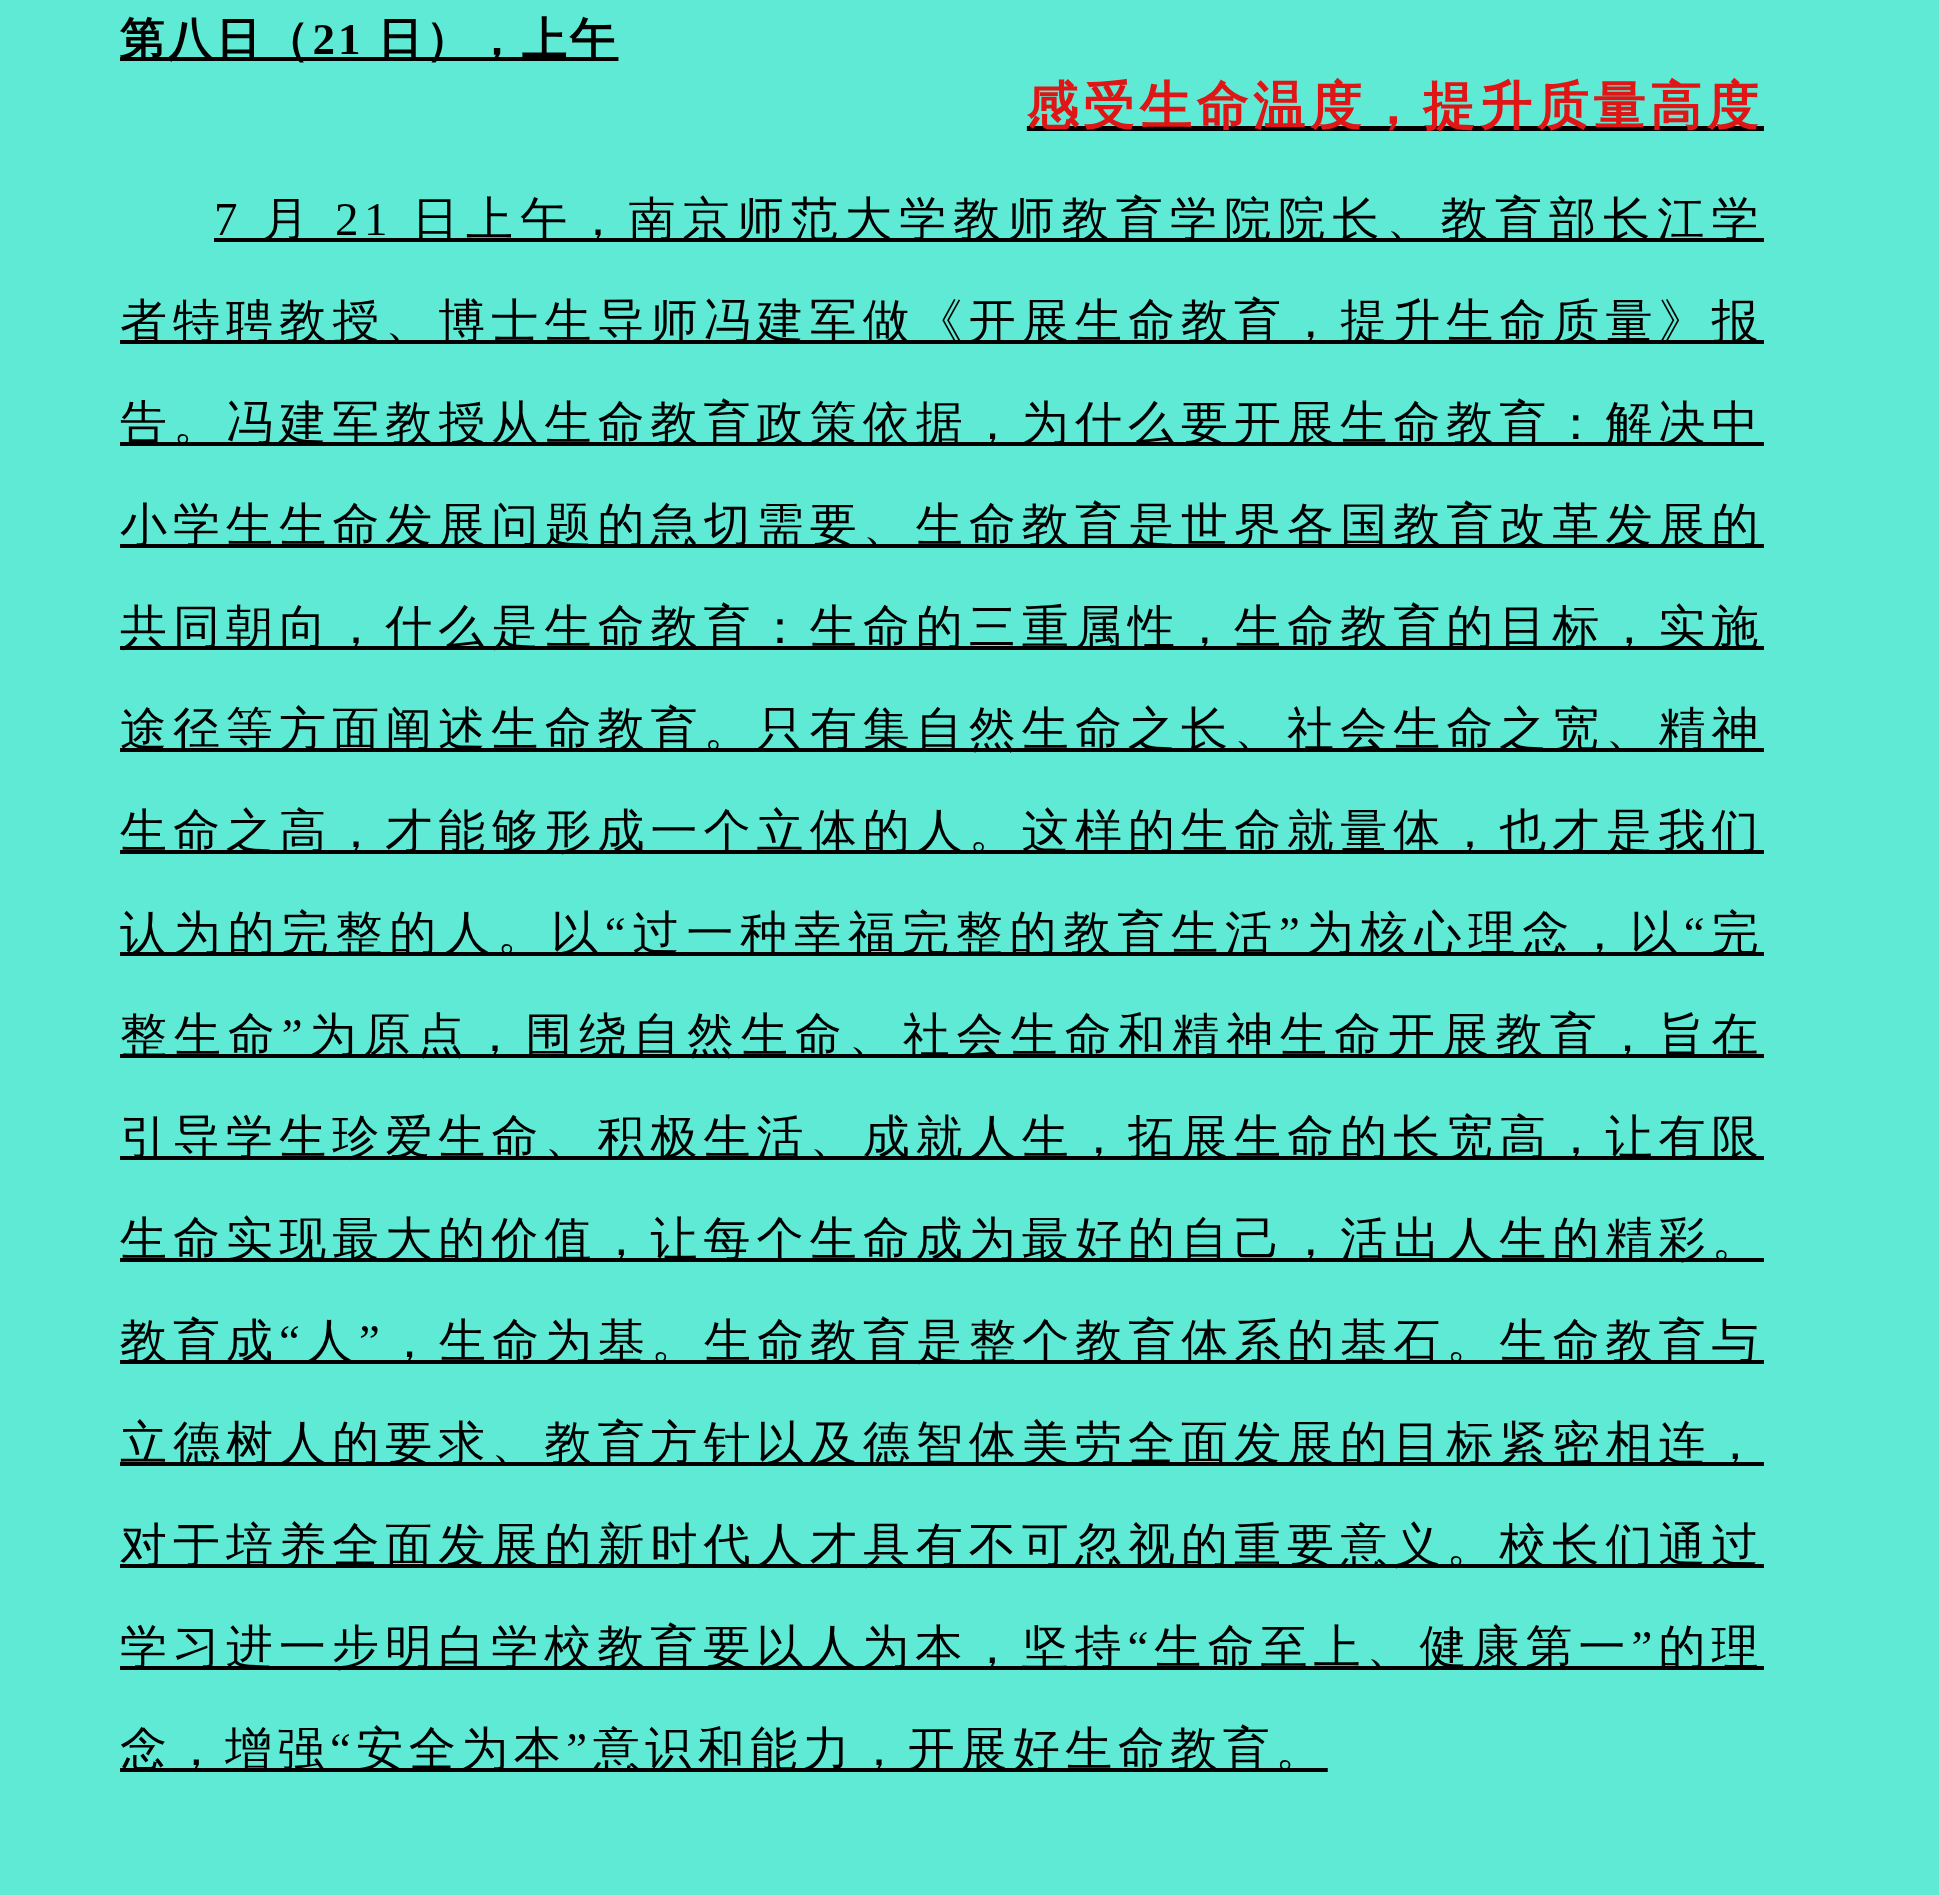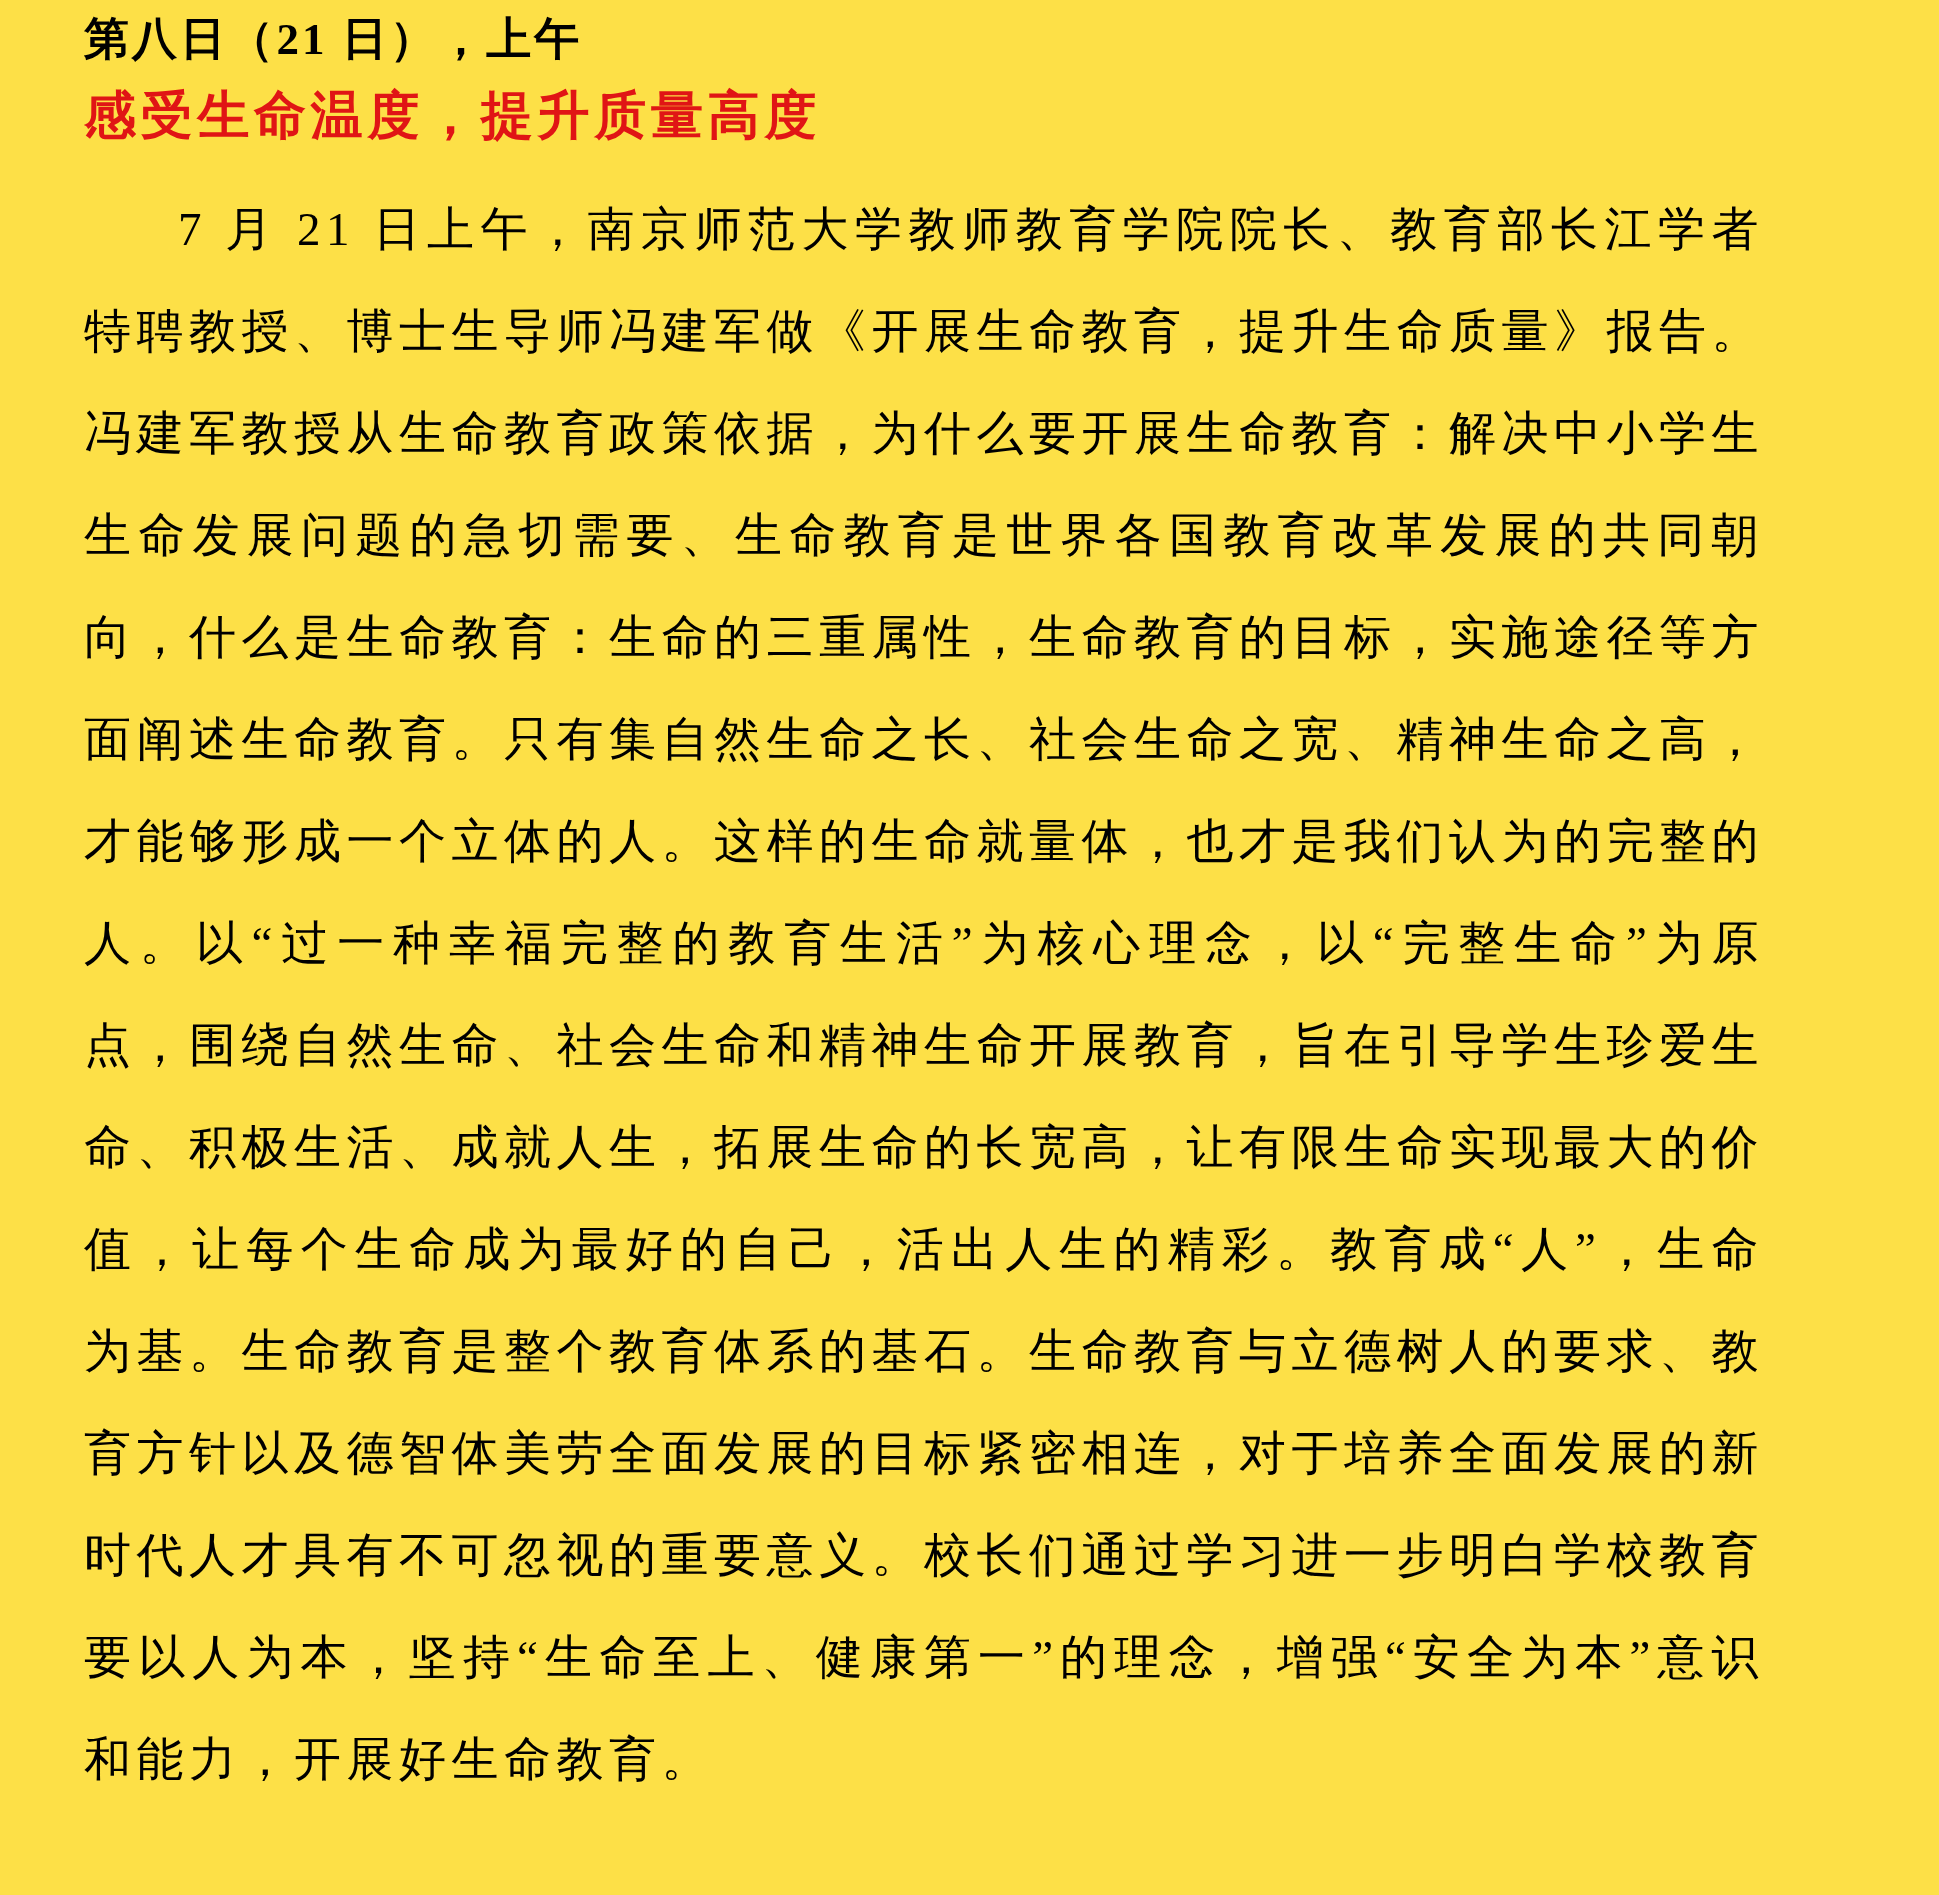--- a/index.html
+++ b/index.html
@@ -4,41 +4,42 @@
 <style>
   html, body {
     margin: 0;
     padding: 0;
     background: #ffffff;
   }
   .page {
     position: relative;
     width: 1940px;
     height: 1895px;
-    background: #fde047;
+    background: #5eead4;
     box-sizing: border-box;
-    padding: 11px 176px 0 84px;
+    padding: 11px 176px 0 120px;
     font-family: "Liberation Serif", "DejaVu Serif", serif;
     color: #000000;
     overflow: hidden;
+    text-decoration: underline;
   }
   .date-heading {
     font-size: 45px;
     font-weight: bold;
     letter-spacing: 3.1px;
     line-height: 1.25;
     text-align: left;
     color: #000000;
   }
   .article-title {
-    margin-top: 14px;
+    margin-top: 4px;
     font-size: 52px;
     font-weight: bold;
     letter-spacing: 4.7px;
-    text-align: left;
+    text-align: right;
     color: #e01515;
   }
   .article-paragraph {
     margin: 26.6px 0 0 0;
     font-size: 47px;
     line-height: 102px;
     letter-spacing: 5.5px;
     text-align: justify;
     text-indent: 2em;
     color: #000000;

